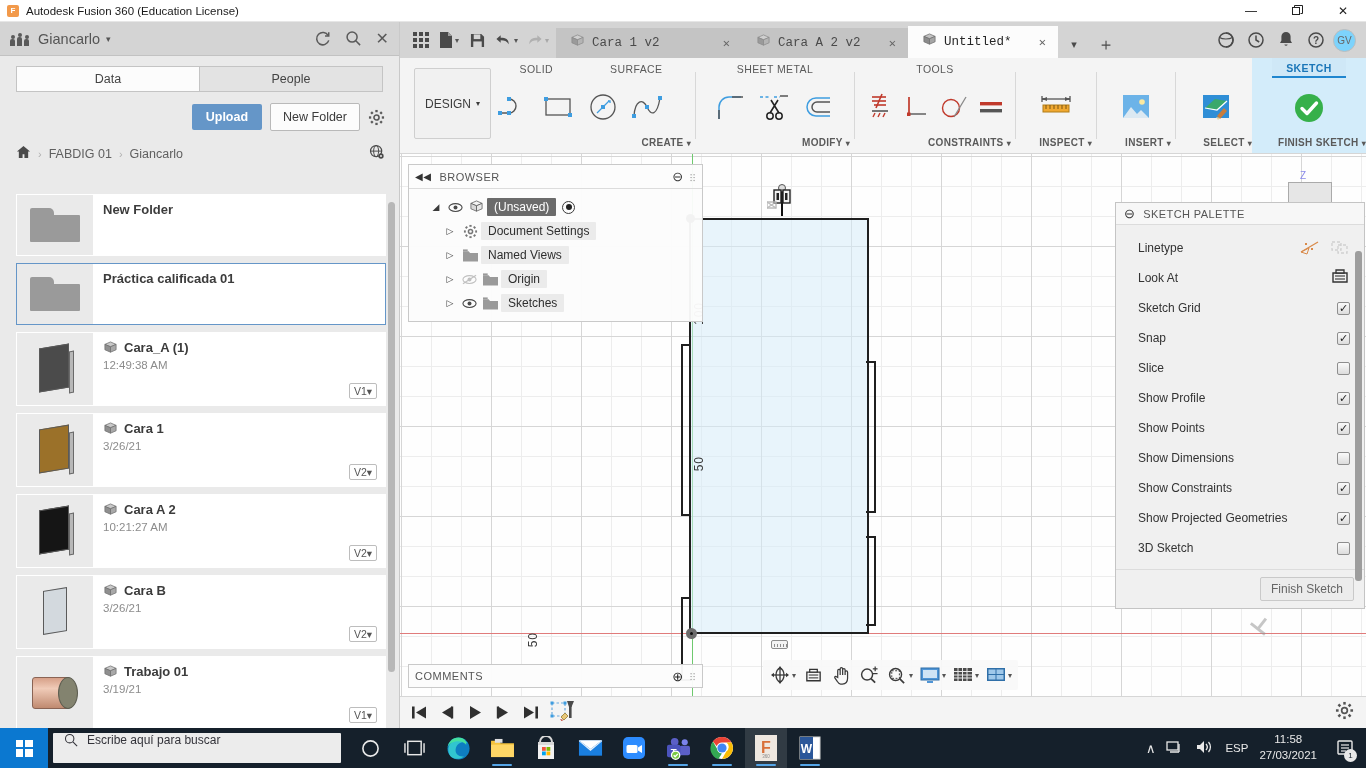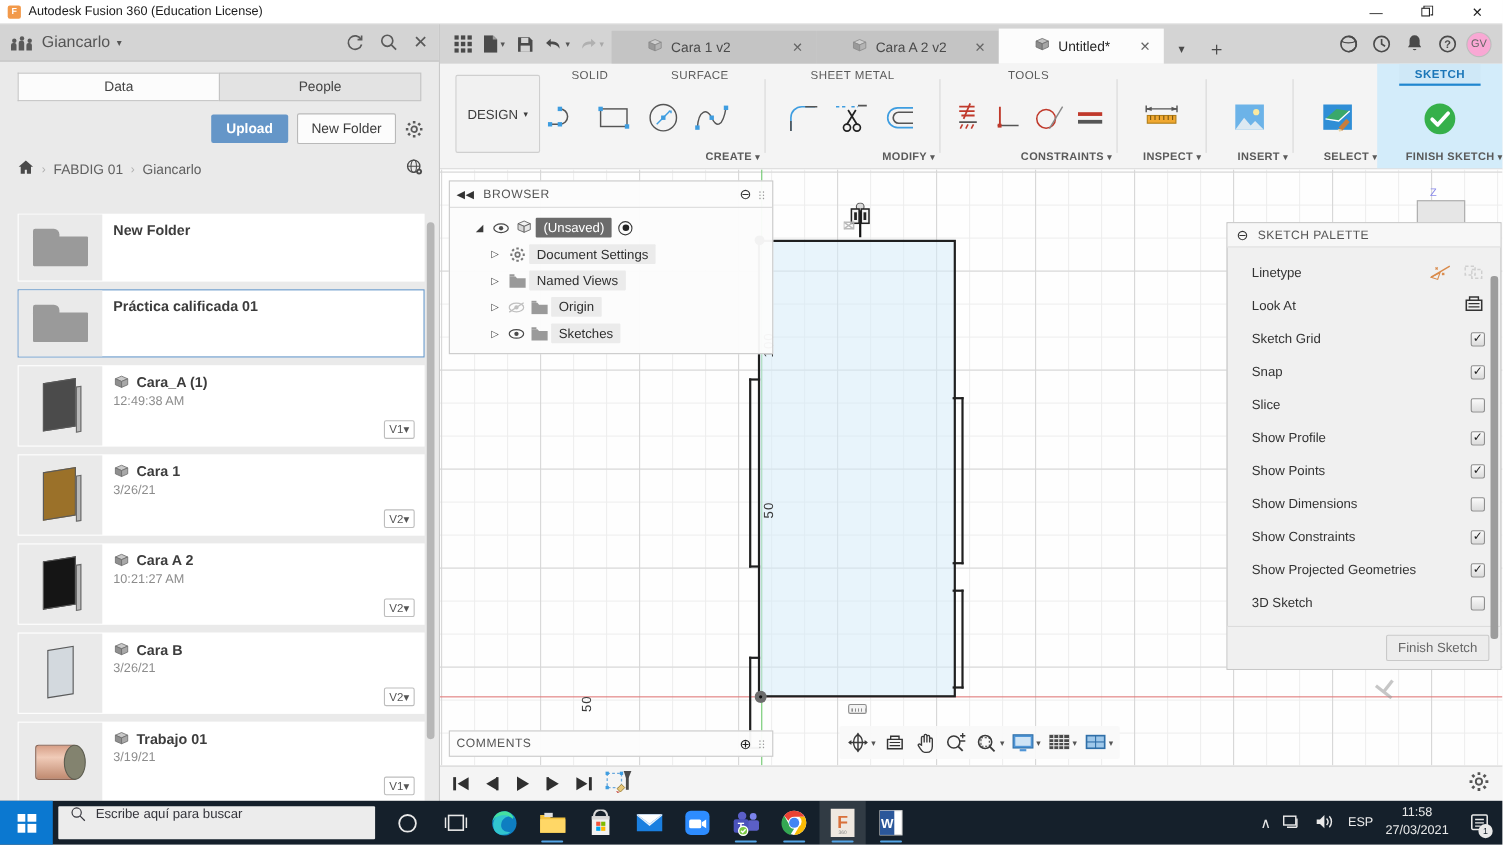--- a/index.html
+++ b/index.html
@@ -157,28 +157,28 @@
   }
   .qa-left { display: flex; align-items: center; gap: 2px; padding-left: 8px; }
   .qa-btn {
     height: 28px; min-width: 26px; display: flex; align-items: center;
     justify-content: center; color: #4a4a4a; padding: 0 3px; cursor: pointer;
   }
   .qa-caret { font-size: 8px; color: #555; margin-left: 2px; }
   .doc-tabs { display: flex; align-items: flex-end; height: 36px; margin-left: 4px; }
   .doc-tab {
     height: 30px; display: flex; align-items: center; gap: 7px;
-    padding: 0 12px 0 32px; background: #c4c4c4; font-size: 12.5px; color: #4a4a4a;
-    min-width: 150px; cursor: pointer;
+    padding: 0 12px 0 14px; background: #c4c4c4; font-size: 12.5px; color: #4a4a4a;
+    min-width: 150px; cursor: pointer; font-family: Liberation Mono, monospace;
   }
   .doc-tab.active { background: #fcfcfc; color: #262626; height: 32px; }
   .doc-tab .x { margin-left: auto; font-size: 12px; color: #666; }
   .qa-right { margin-left: auto; display: flex; align-items: center; gap: 4px; padding-right: 10px; }
   .avatar {
-    width: 23px; height: 23px; border-radius: 50%; background: #f9a8d4;
+    width: 23px; height: 23px; border-radius: 50%; background: #7dd3fc;
     border: 1px solid #bdbdbd; display: flex; align-items: center;
     justify-content: center; font-size: 10px; color: #666;
   }
 
   
   .ribbon {
     position: relative; height: 96px; background: #f4f4f4;
     border-bottom: 1px solid #d6d6d6; display: flex; align-items: stretch;
   }
   .design-box {

